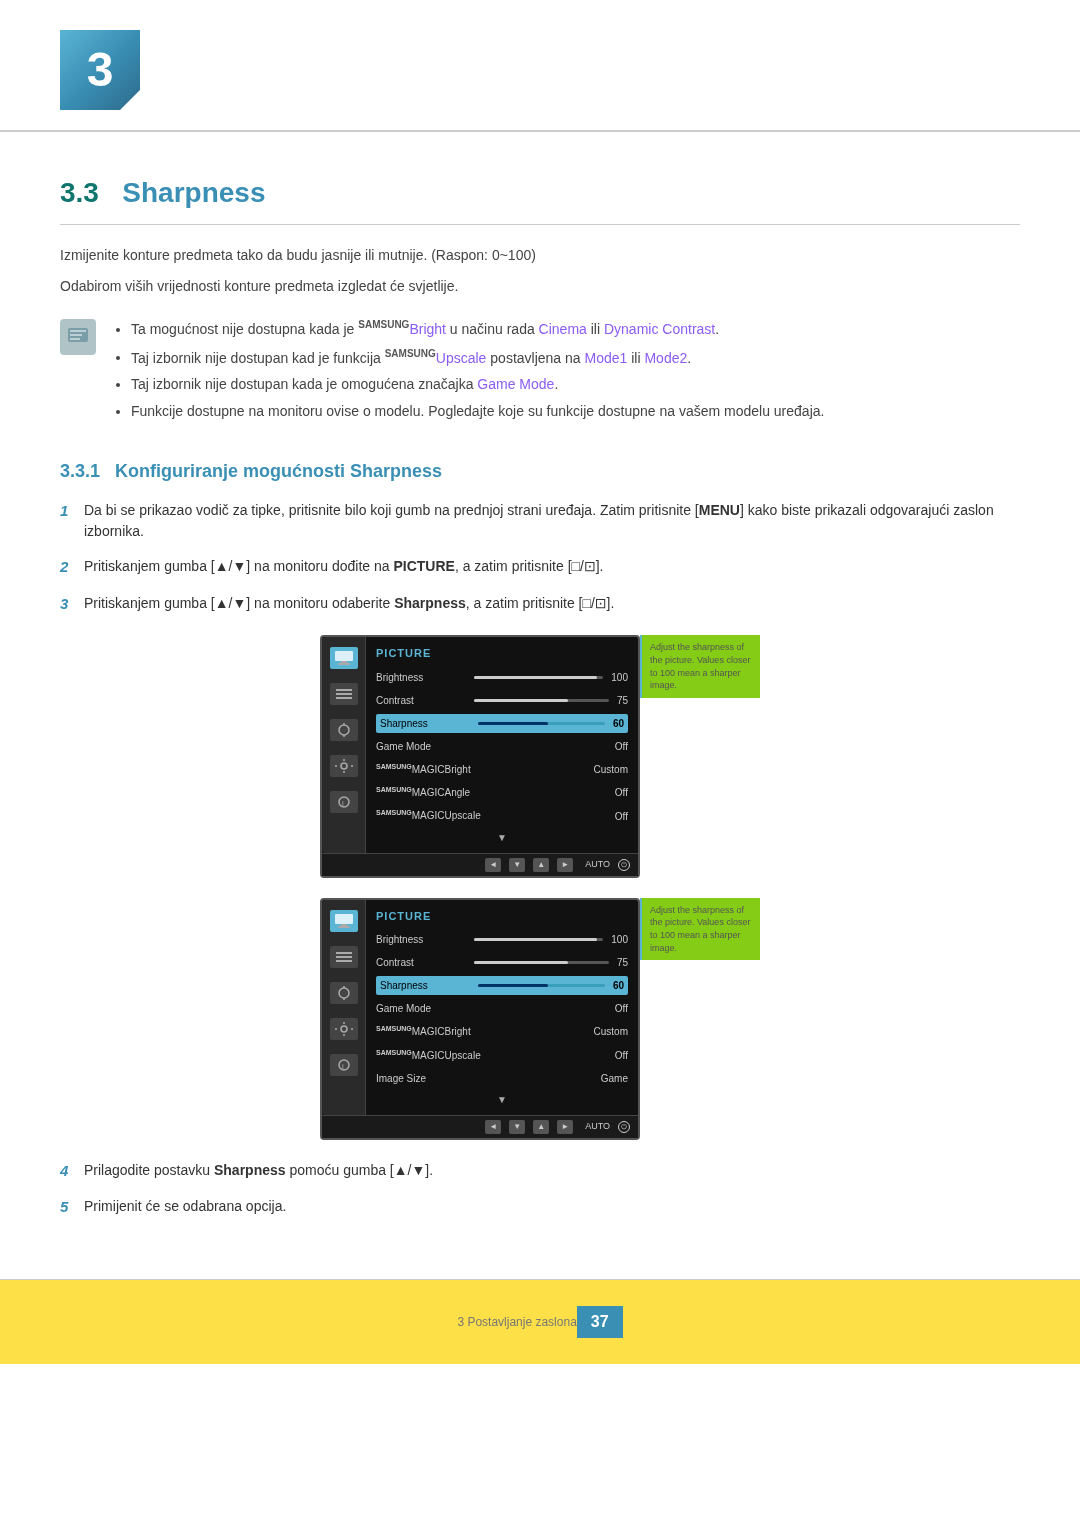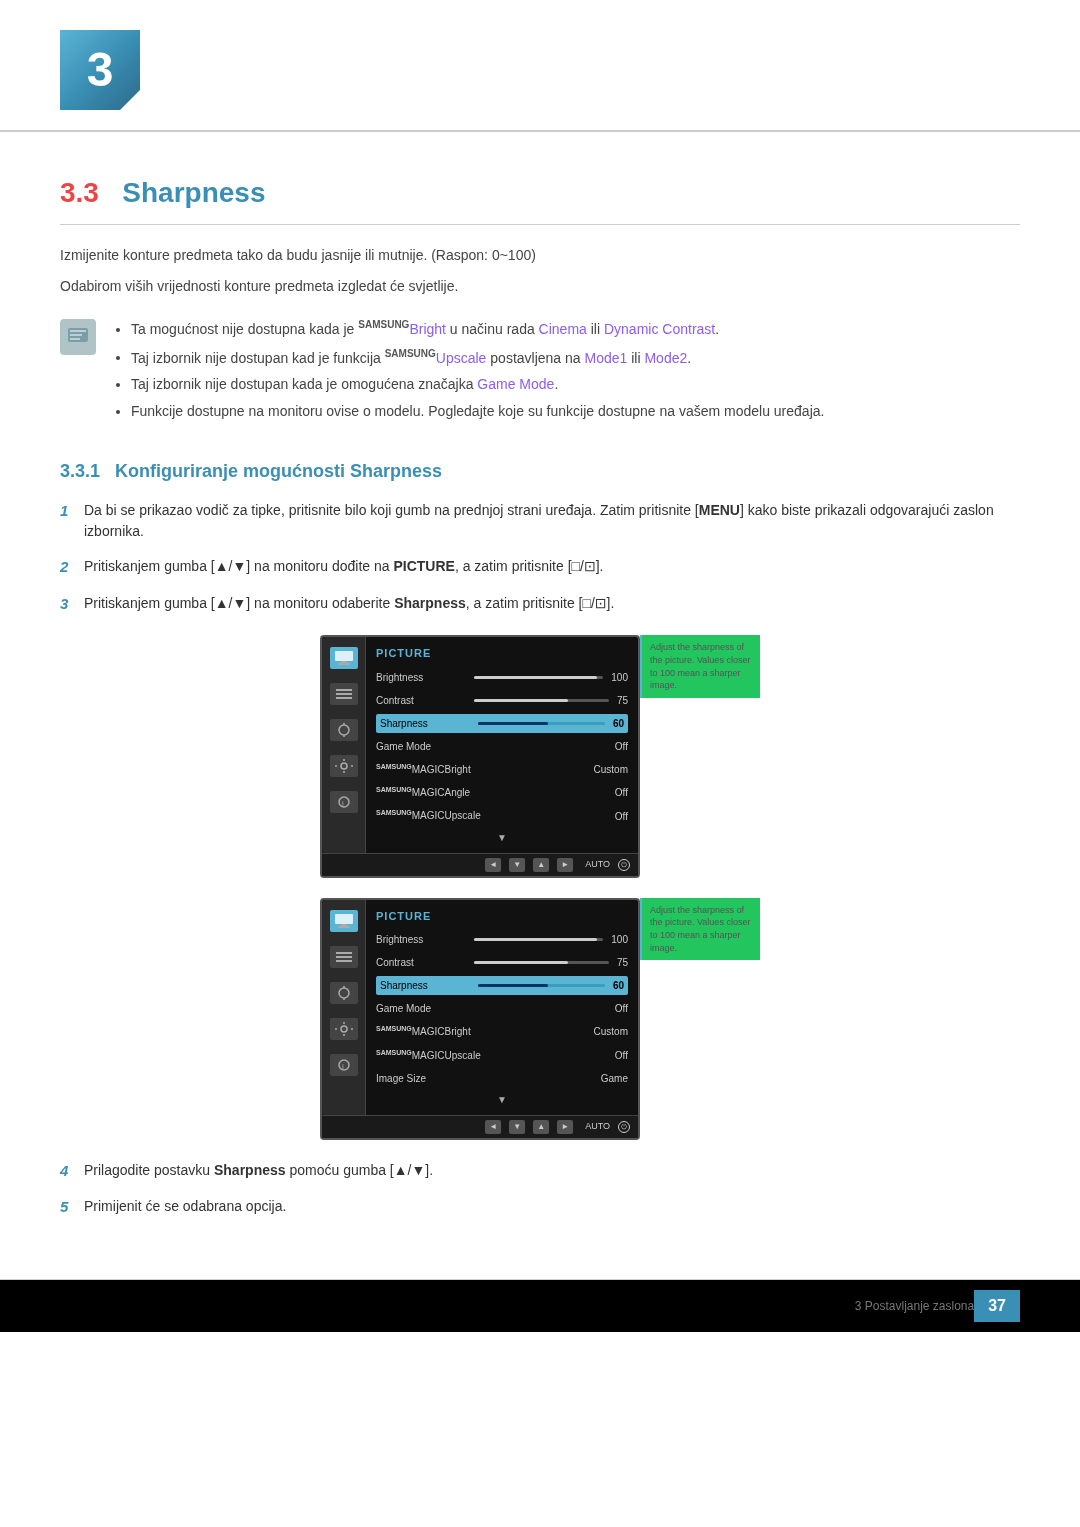--- a/index.html
+++ b/index.html
@@ -52,21 +52,21 @@
     .section-title {
       font-size: 28px;
       font-weight: bold;
       color: #3a8fb5;
       margin-bottom: 20px;
       border-bottom: 1px solid #ccc;
       padding-bottom: 10px;
     }
 
     .section-number {
-      color: #ef4444;
+      color: #0f766e;
       margin-top: 12px;
     }
 
     .intro-text {
       font-size: 14px;
       color: #444;
       margin-bottom: 10px;
     }
 
     
@@ -262,21 +262,21 @@
       border-radius: 50%;
       display: flex;
       align-items: center;
       justify-content: center;
       font-size: 7px;
       color: #ccc;
     }
 
     .sidebar-note {
       width: 120px;
-      background: #22c55e;
+      background: #84cc16;
       border-left: 2px solid #5ab4d4;
       padding: 6px 8px;
       font-size: 9px;
       color: #555;
       line-height: 1.4;
       margin-left: 0;
     }
 
     .brand-small {
       font-size: 7px;
@@ -285,24 +285,24 @@
     }
 
     
     .page-footer {
       position: absolute;
       bottom: 0;
       left: 0;
       right: 0;
       display: flex;
       align-items: center;
-      justify-content: flex-end;
-      padding: 10px 60px;
+      justify-content: center;
+      padding: 26px 60px;
       border-top: 1px solid #ccc;
-      background: #000000;
+      background: #fde047;
     }
     .footer-text {
       font-size: 12px;
       color: #777;
     }
     .footer-page-box {
       background: #3a8fb5;
       color: white;
       padding: 4px 14px;
       font-size: 16px;

